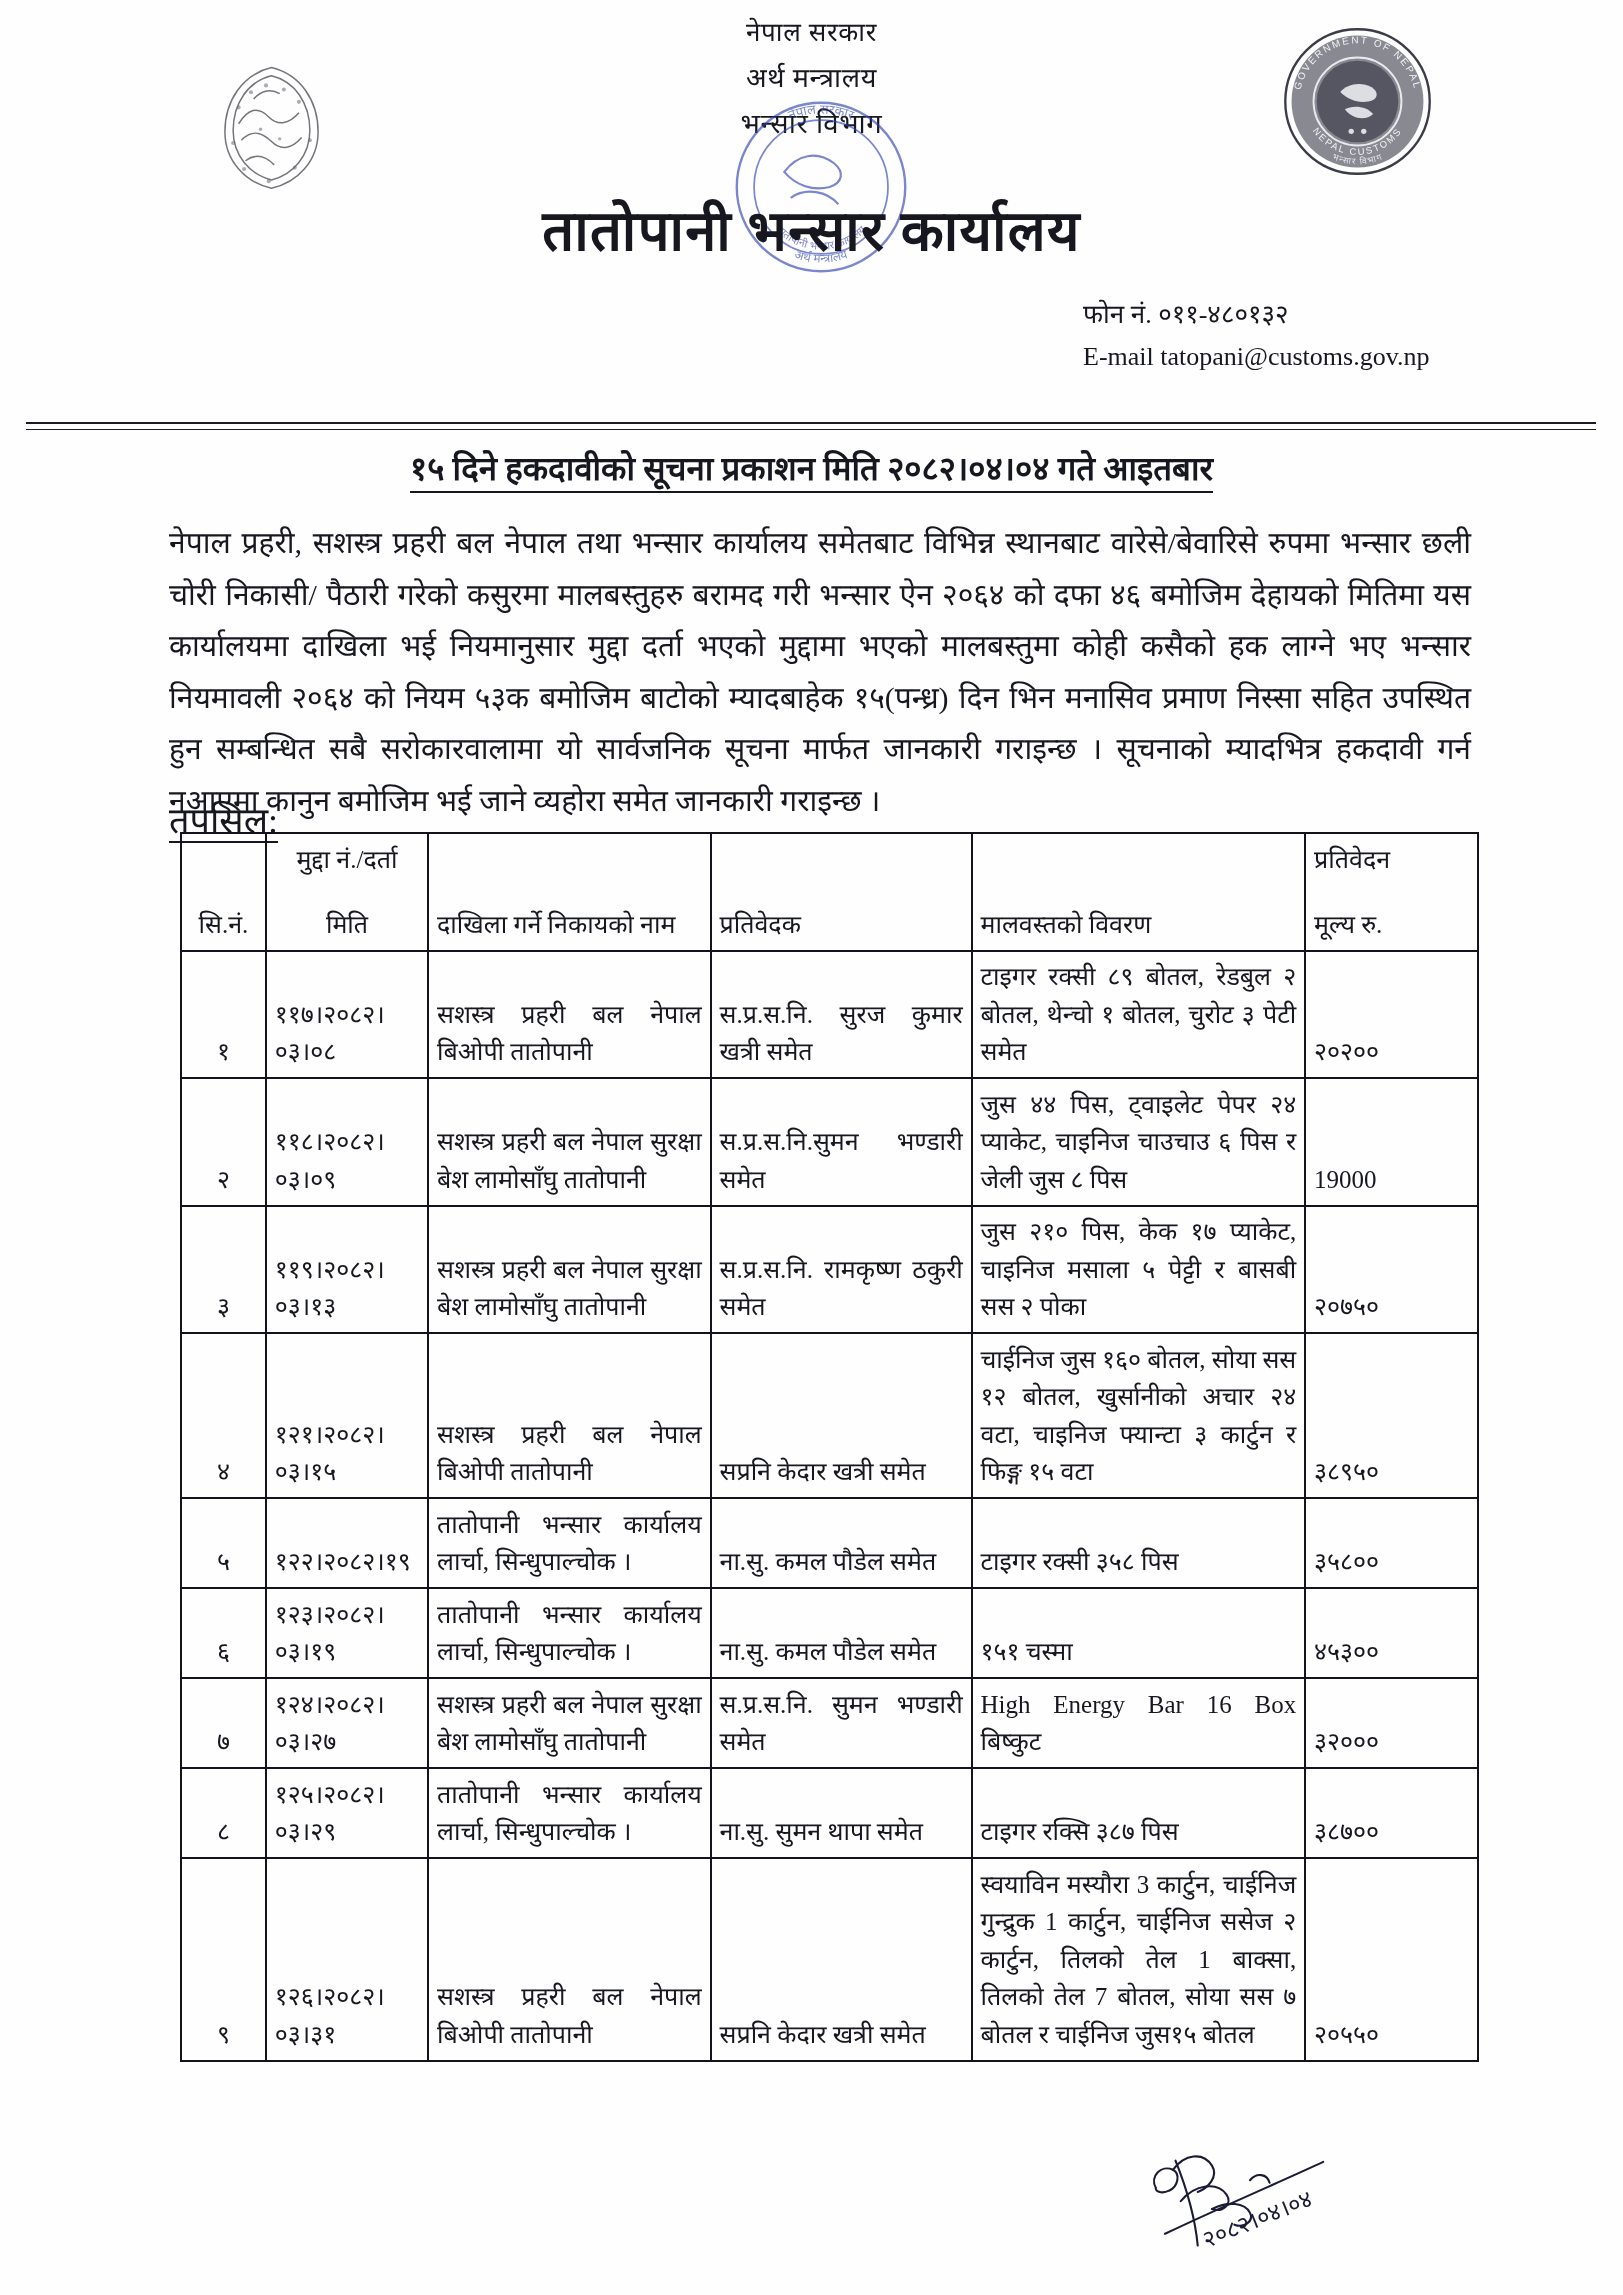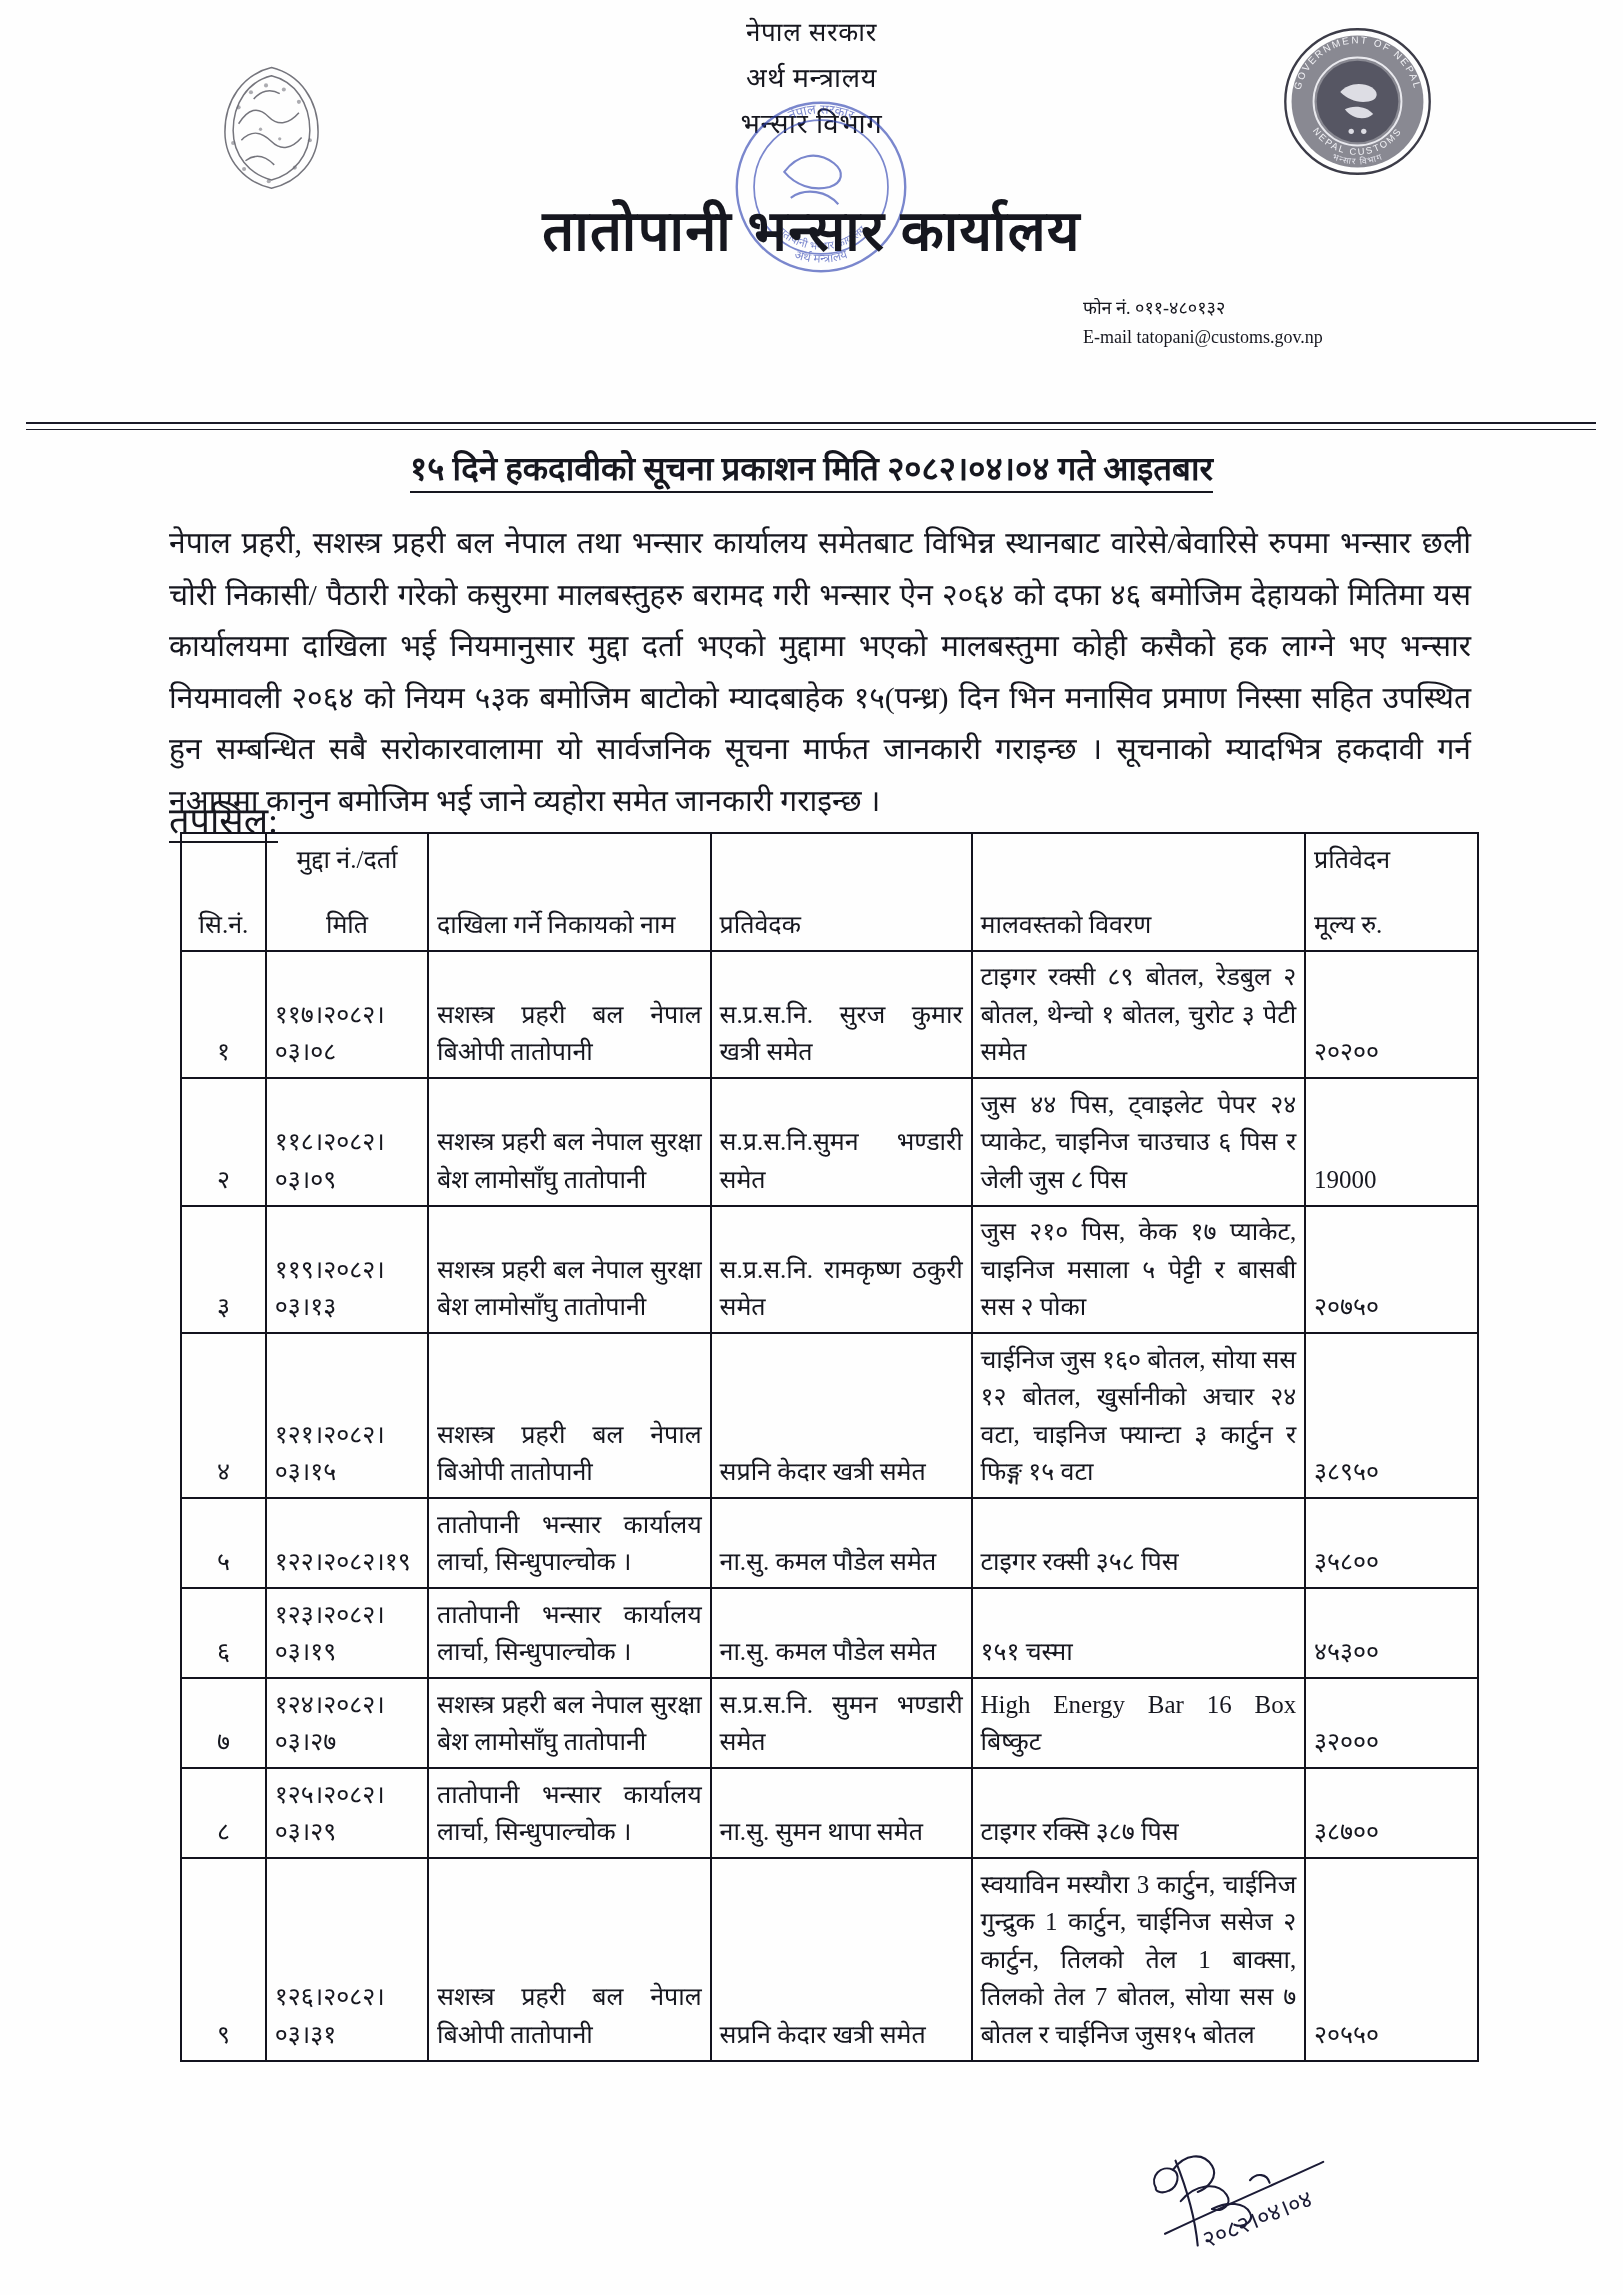--- a/index.html
+++ b/index.html
@@ -30,21 +30,21 @@
   .hl3{font-size:27.5px;margin-bottom:6.5px;}
   .office-title{
     position:absolute;left:0;top:190px;width:1623px;text-align:center;
     font-size:56px;font-weight:bold;letter-spacing:1.3px;
   }
   .office-sub{
     position:absolute;left:419px;top:288px;width:497px;text-align:center;
     font-size:34px;
   }
   .contact{
-    position:absolute;left:1083px;top:294px;font-size:18px;line-height:1.62;
+    position:absolute;left:1083px;top:294px;font-size:26px;line-height:1.62;
   }
   .contact div{white-space:nowrap;}
 
   
   .blue-stamp{
     position:absolute;left:713px;top:79px;width:216px;height:216px;
     opacity:.62;pointer-events:none;
   }
   .blue-stamp svg{width:100%;height:100%;}
 

